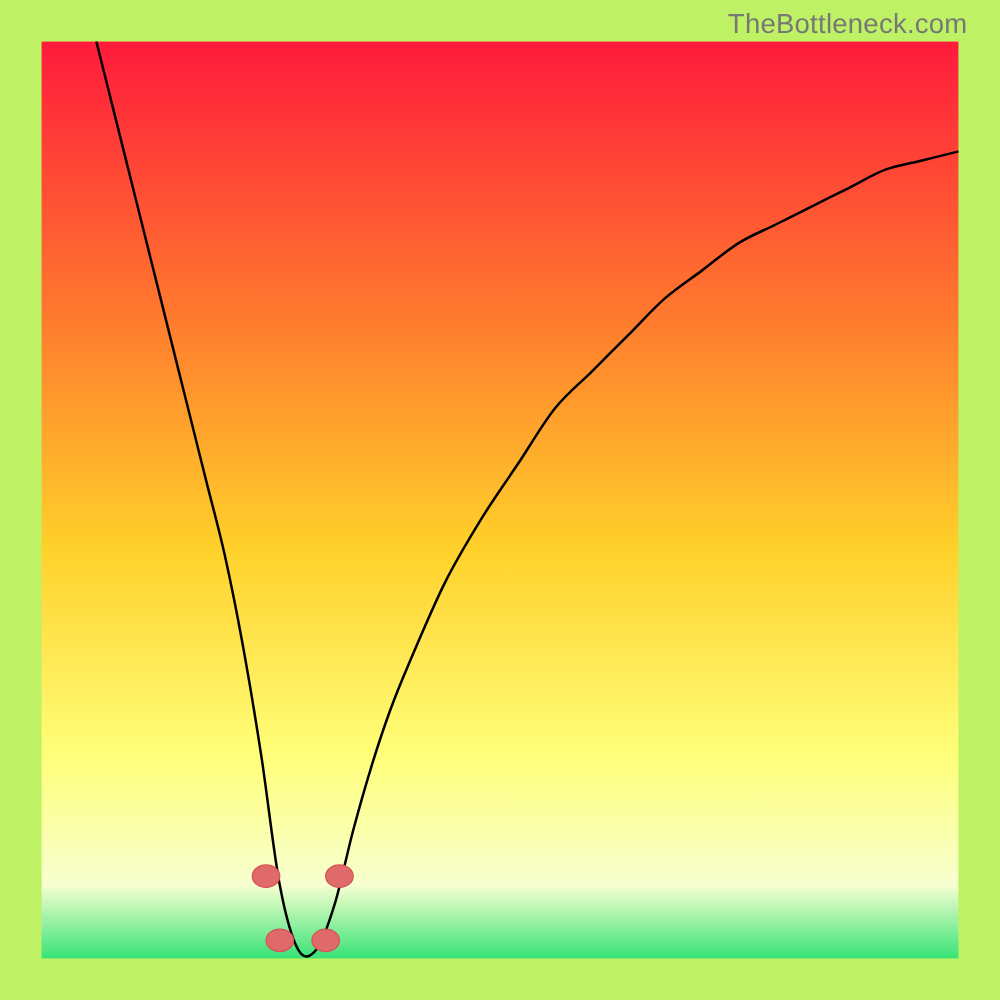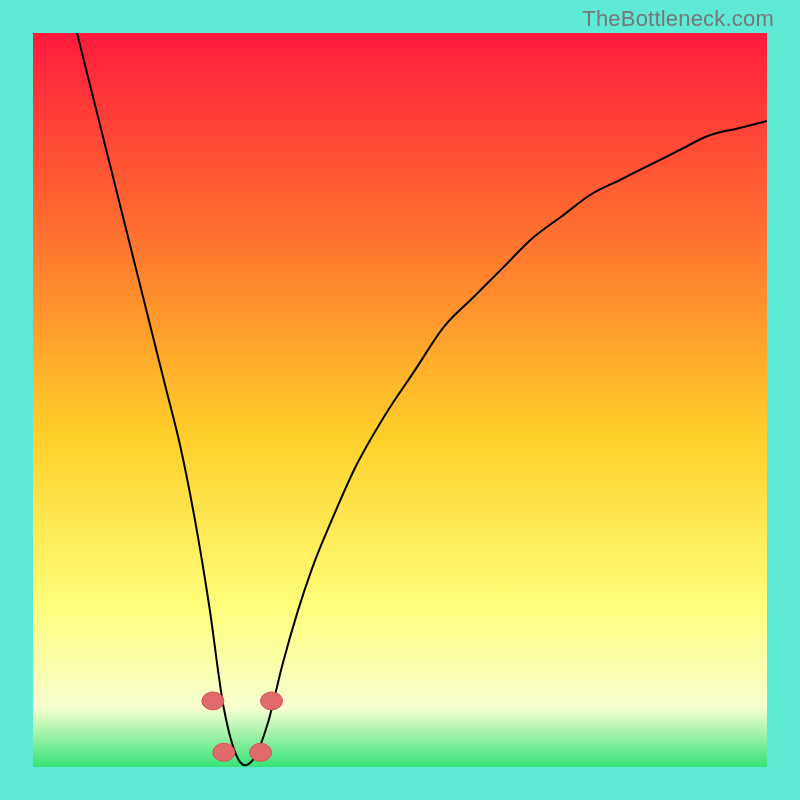--- a/index.html
+++ b/index.html
@@ -8,21 +8,21 @@
     width: 800px;
     height: 800px;
     background: #000;
     overflow: hidden;
     font-family: Arial, Helvetica, sans-serif;
   }
   .stage {
     position: relative;
     width: 800px;
     height: 800px;
-    background: #5eead4;
+    background: #bef264;
   }
   .plot {
     position: absolute;
     left: 33px;
     top: 33px;
     width: 734px;
     height: 734px;
     overflow: hidden;
   }
   .gradient {

